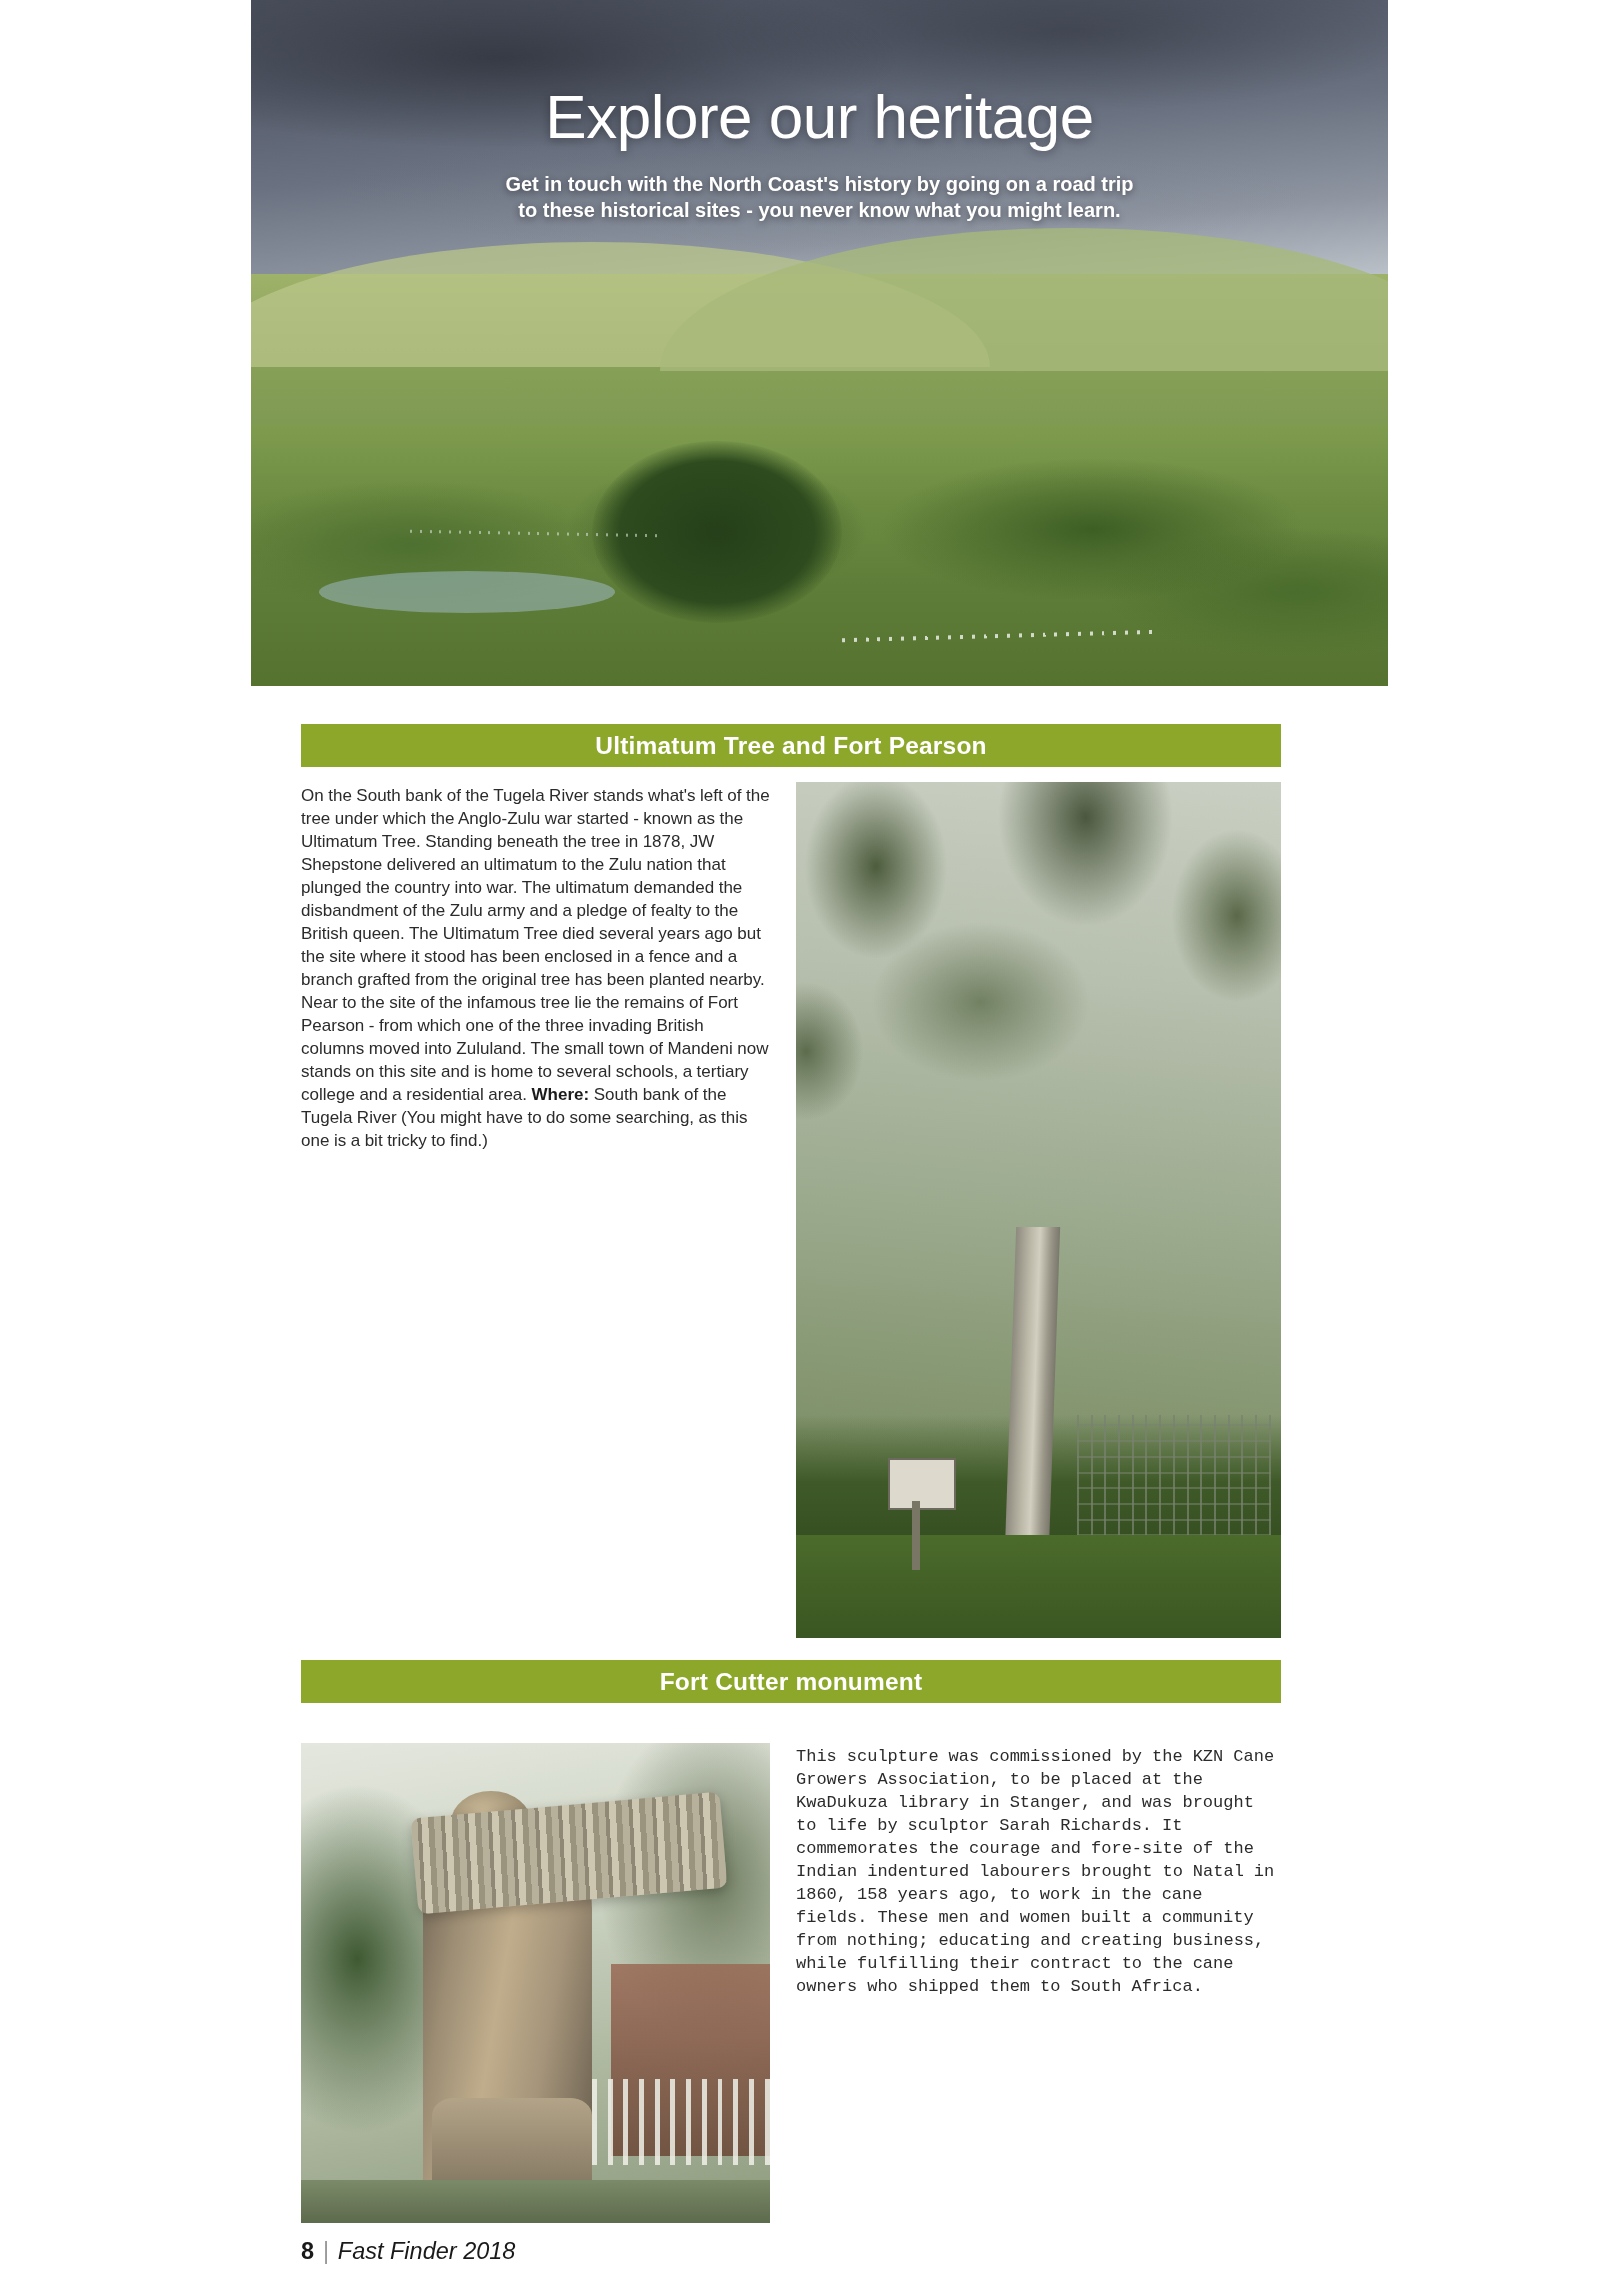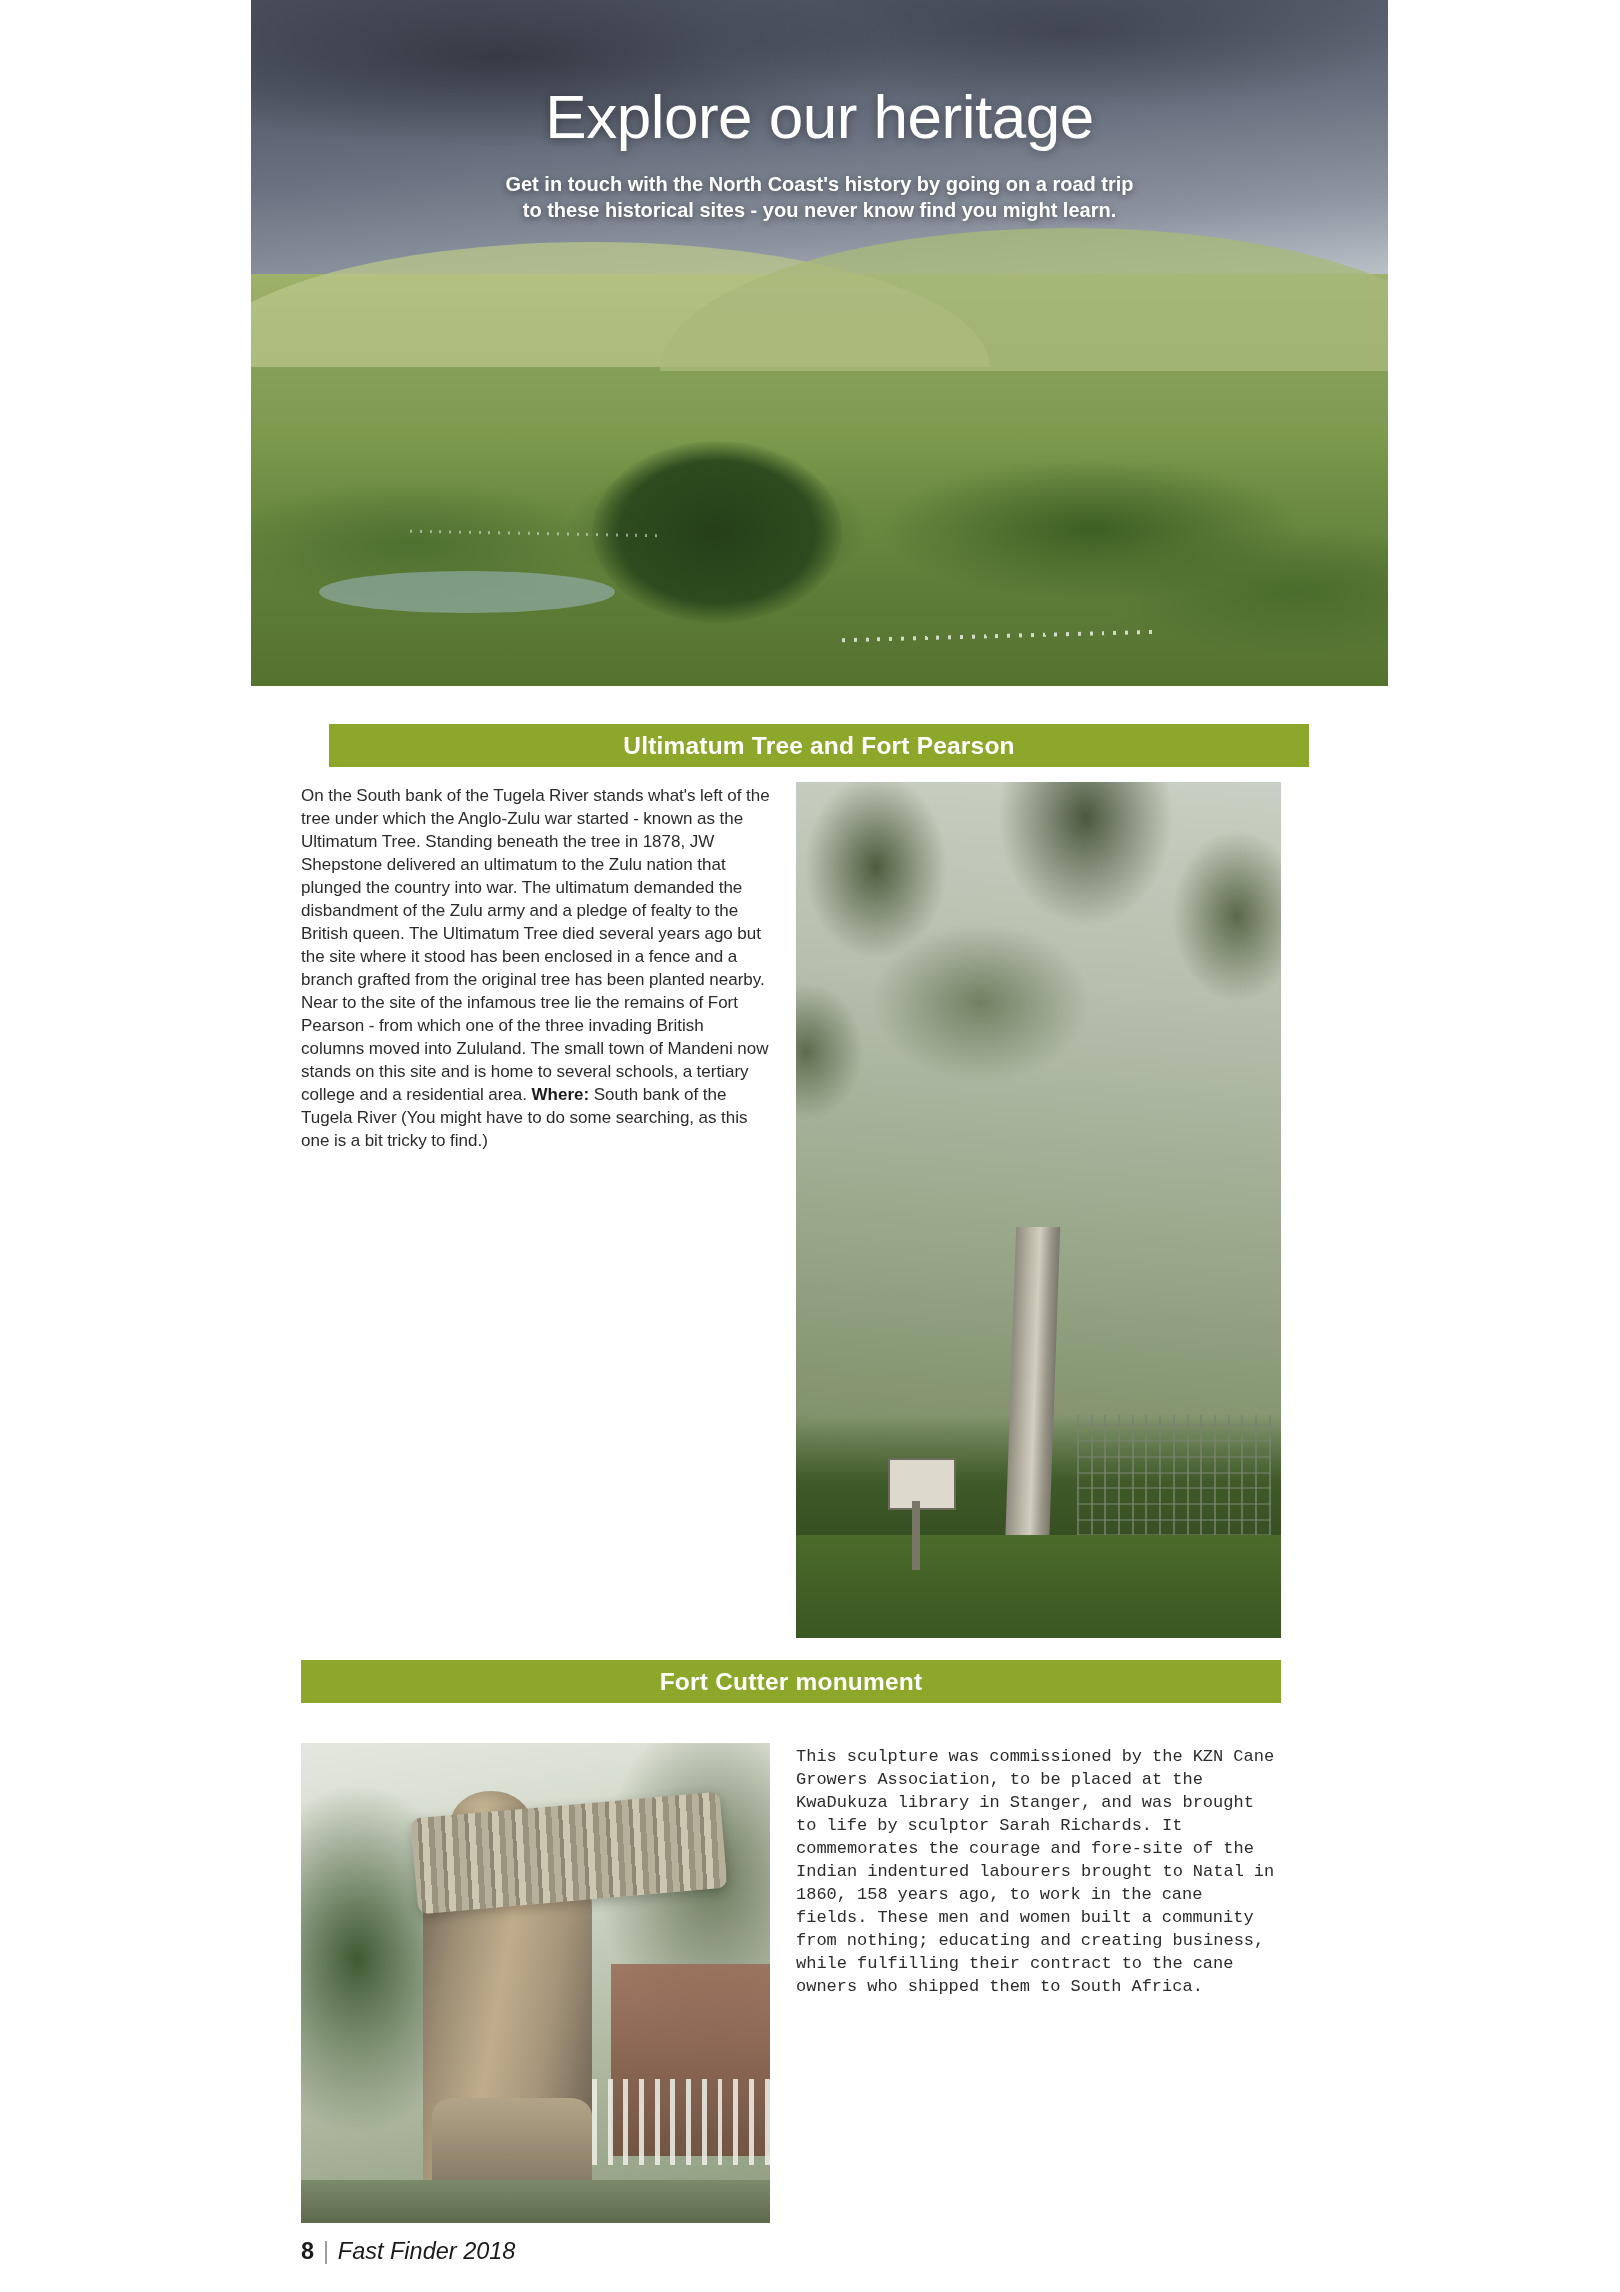--- a/index.html
+++ b/index.html
@@ -337,26 +337,26 @@
     <div class="hero-sky"></div>
     <div class="hero-hills"></div>
     <div class="hero-valley"></div>
     <div class="hero-fence"></div>
     <div class="hero-fence2"></div>
 
     <div class="hero-text">
       <div class="hero-title">Explore our heritage</div>
       <div class="hero-sub">
         <span>Get in touch with the North Coast's history by going on a road trip</span>
-        <span>to these historical sites - you never know find you might learn.</span>
+        <span>to these historical sites - you never know what you might learn.</span>
       </div>
     </div>
   </div>
 
-  <div class="section-bar" id="bar-ultimatum" style="background: rgb(140, 167, 42); margin-left: 28px;">Ultimatum Tree and Fort Pearson</div>
+  <div class="section-bar" id="bar-ultimatum" style="background: rgb(140, 167, 42);">Ultimatum Tree and Fort Pearson</div>
 
   <div class="body-text" id="article1-text"><span>On the South bank of the Tugela River stands what's left of the tree under which the Anglo-Zulu war started - known as the Ultimatum Tree. Standing beneath the tree in 1878, JW Shepstone delivered an ultimatum to the Zulu nation that plunged the country into war. The ultimatum demanded the disbandment of the Zulu army and a pledge of fealty to the British queen. The Ultimatum Tree died several years ago but the site where it stood has been enclosed in a fence and a branch grafted from the original tree has been planted nearby. Near to the site of the infamous tree lie the remains of Fort Pearson - from which one of the three invading British columns moved into Zululand. The small town of Mandeni now stands on this site and is home to several schools, a tertiary college and a residential area. </span><b>Where:</b><span> South bank of the Tugela River (You might have to do some searching, as this one is a bit tricky to find.)</span></div>
 
   <div id="photo-tree">
     <div class="tree-sky"></div>
     <div class="tree-canopy"></div>
     <div class="tree-branches"></div>
     <div class="tree-ground"></div>
     <div class="tree-trunk"></div>
     <div class="tree-fence"></div>

